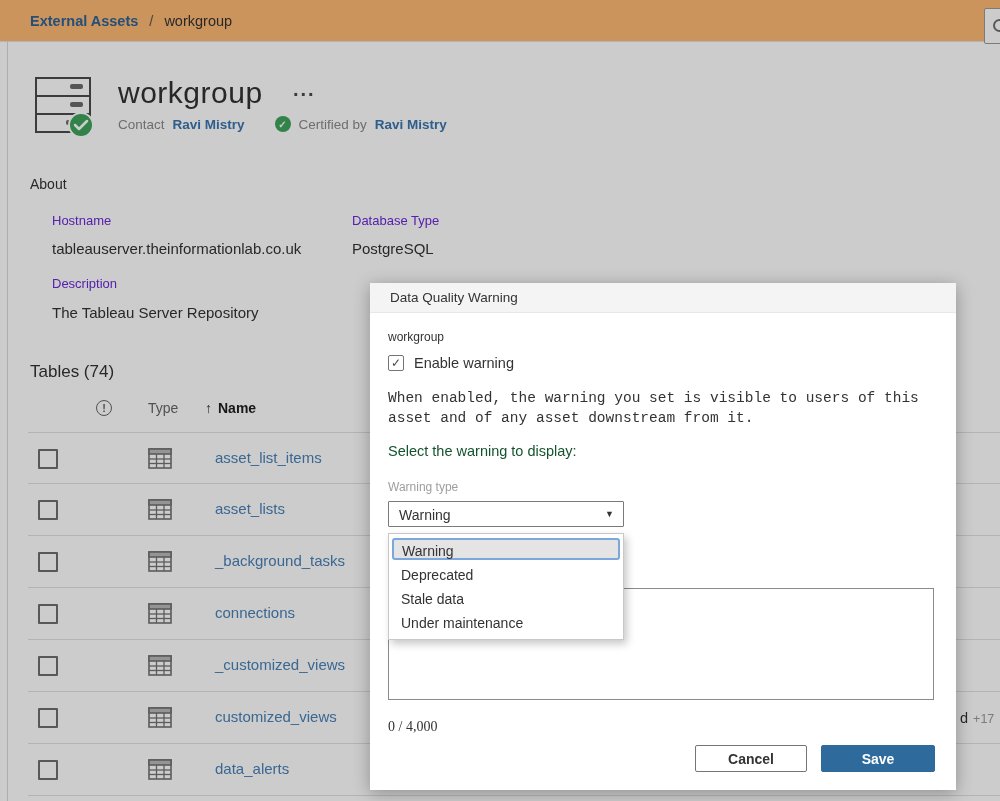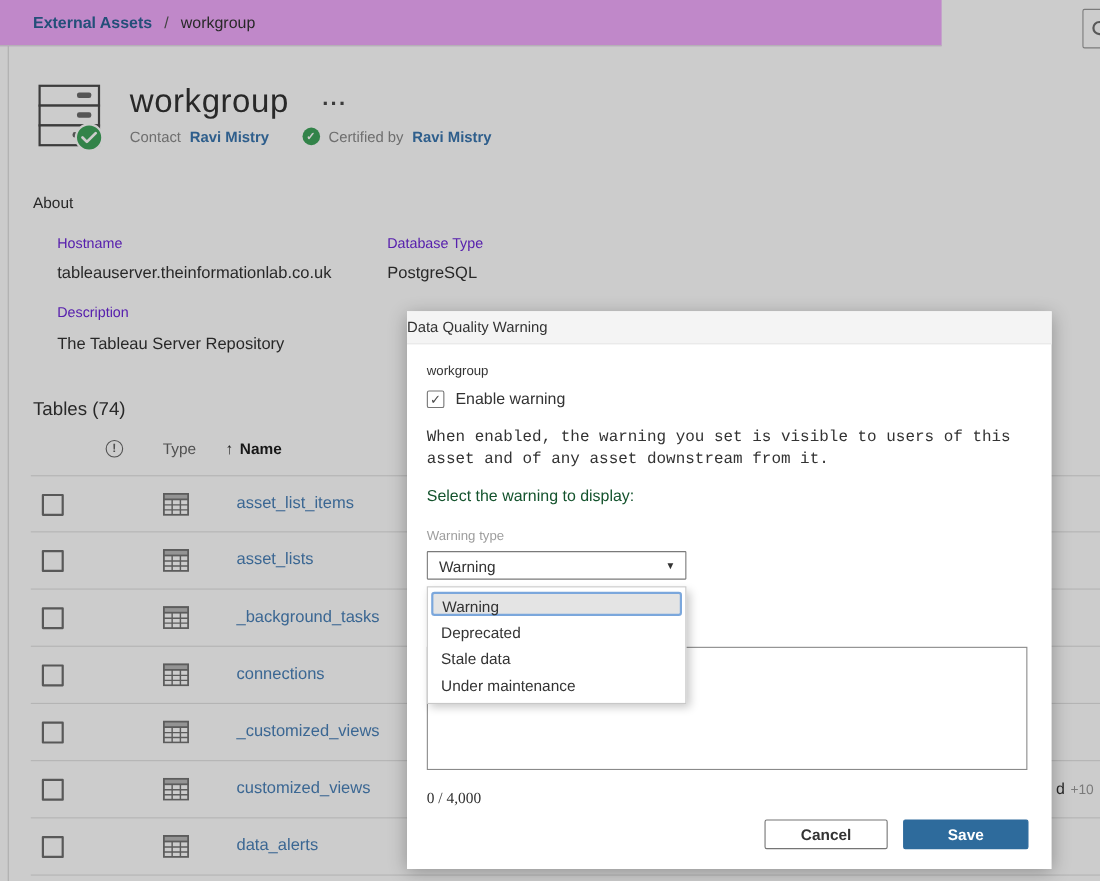--- a/index.html
+++ b/index.html
@@ -5,21 +5,21 @@
   * { margin:0; padding:0; box-sizing:border-box; }
   html,body { width:1000px; height:801px; }
   body {
     position:relative; overflow:hidden; background:#ffffff;
     font-family:"Liberation Sans", sans-serif; color:#333;
   }
 
   
   .left-line { position:absolute; left:7px; top:0; width:1px; height:801px; background:#d9d9d9; }
 
-  .topbar { position:absolute; left:0; top:0; width:856px; height:42px; background:#f0abfc; border-bottom:1px solid #e2e2e2; }
+  .topbar { position:absolute; left:0; top:0; width:1000px; height:42px; background:#fdba74; border-bottom:1px solid #e2e2e2; }
   .breadcrumb { position:absolute; left:30px; top:13px; font-size:14.5px; }
   .breadcrumb .root { color:#2d6398; font-weight:bold; }
   .breadcrumb .sep { color:#555; margin:0 7px; }
   .breadcrumb .cur { color:#333; }
 
   .search-btn { position:absolute; left:984px; top:8px; width:40px; height:36px; background:#fff; border:1px solid #9a9a9a; border-radius:2px; }
   .search-btn .glass { position:absolute; left:8px; top:10px; width:13px; height:13px; border:2px solid #707070; border-radius:50%; }
 
   .db-icon { position:absolute; left:34px; top:74px; }
   .page-title { position:absolute; left:118px; top:76px; font-size:30px; color:#333; letter-spacing:0.5px; }
@@ -50,21 +50,21 @@
   .trow .nm { position:absolute; left:187px; top:16px; font-size:15px; color:#4a81b8; cursor:pointer; }
 
   .row-tail { position:absolute; left:960px; top:709px; white-space:nowrap; }
   .row-tail .d { font-size:14.5px; color:#333; }
   .row-tail .plus { font-size:12.5px; color:#9a9a9a; margin-left:5px; }
 
   
   .overlay { position:absolute; left:0; top:0; width:1000px; height:801px; background:rgba(0,0,0,0.2); z-index:5; }
 
   .modal { position:absolute; left:370px; top:283px; width:586px; height:507px; background:#fff; z-index:10; box-shadow:0 3px 16px rgba(0,0,0,0.3); }
-  .modal-header { height:30px; background:#f4f4f4; border-bottom:1px solid #e8e8e8; line-height:30px; padding-left:0; font-size:13.5px; color:#333; }
+  .modal-header { height:30px; background:#f4f4f4; border-bottom:1px solid #e8e8e8; line-height:30px; padding-left:20px; font-size:13.5px; color:#333; }
   .m-asset { position:absolute; left:18px; top:47px; font-size:12px; color:#333; }
   .m-enable { position:absolute; left:18px; top:72px; display:flex; align-items:center; cursor:pointer; }
   .m-enable .box { width:16px; height:16px; border:1px solid #757575; border-radius:2px; display:flex; align-items:center; justify-content:center; font-size:12px; color:#4a4a4a; background:#fff; }
   .m-enable .elbl { margin-left:10px; font-size:14.5px; color:#333; }
   .m-desc { position:absolute; left:18px; top:105px; width:556px; font-size:14.5px; line-height:20px; color:#333;font-family:Liberation Mono, monospace; }
   .m-prompt { position:absolute; left:18px; top:160px; font-size:14.5px; color:#14532d; }
   .m-wtlbl { position:absolute; left:18px; top:197px; font-size:12px; color:#9e9e9e; }
   .m-select { position:absolute; left:18px; top:218px; width:236px; height:26px; border:1px solid #7a7a7a; border-radius:1px; background:#fff; cursor:pointer; }
   .m-select .val { position:absolute; left:10px; top:5px; font-size:14px; color:#333; }
   .m-select .caret { position:absolute; right:9px; top:7px; font-size:9px; color:#333; }
@@ -219,21 +219,21 @@
           <line x1="8.5" y1="6" x2="8.5" y2="20" stroke="#737373" stroke-width="1.3"></line>
           <line x1="16" y1="6" x2="16" y2="20" stroke="#737373" stroke-width="1.3"></line>
           <line x1="1" y1="11" x2="23" y2="11" stroke="#737373" stroke-width="1.3"></line>
           <line x1="1" y1="15.5" x2="23" y2="15.5" stroke="#737373" stroke-width="1.3"></line>
         </svg></span>
     <span class="nm">data_alerts</span>
   </div>
 </div>
 
 <div class="row-tail">
-  <span class="d">d</span><span class="plus">+10</span>
+  <span class="d">d</span><span class="plus">+17</span>
 </div>
 
 <div class="overlay"></div>
 
 <div class="modal">
   <div class="modal-header">Data Quality Warning</div>
 
   <div class="m-asset">workgroup</div>
 
   <div class="m-enable">

